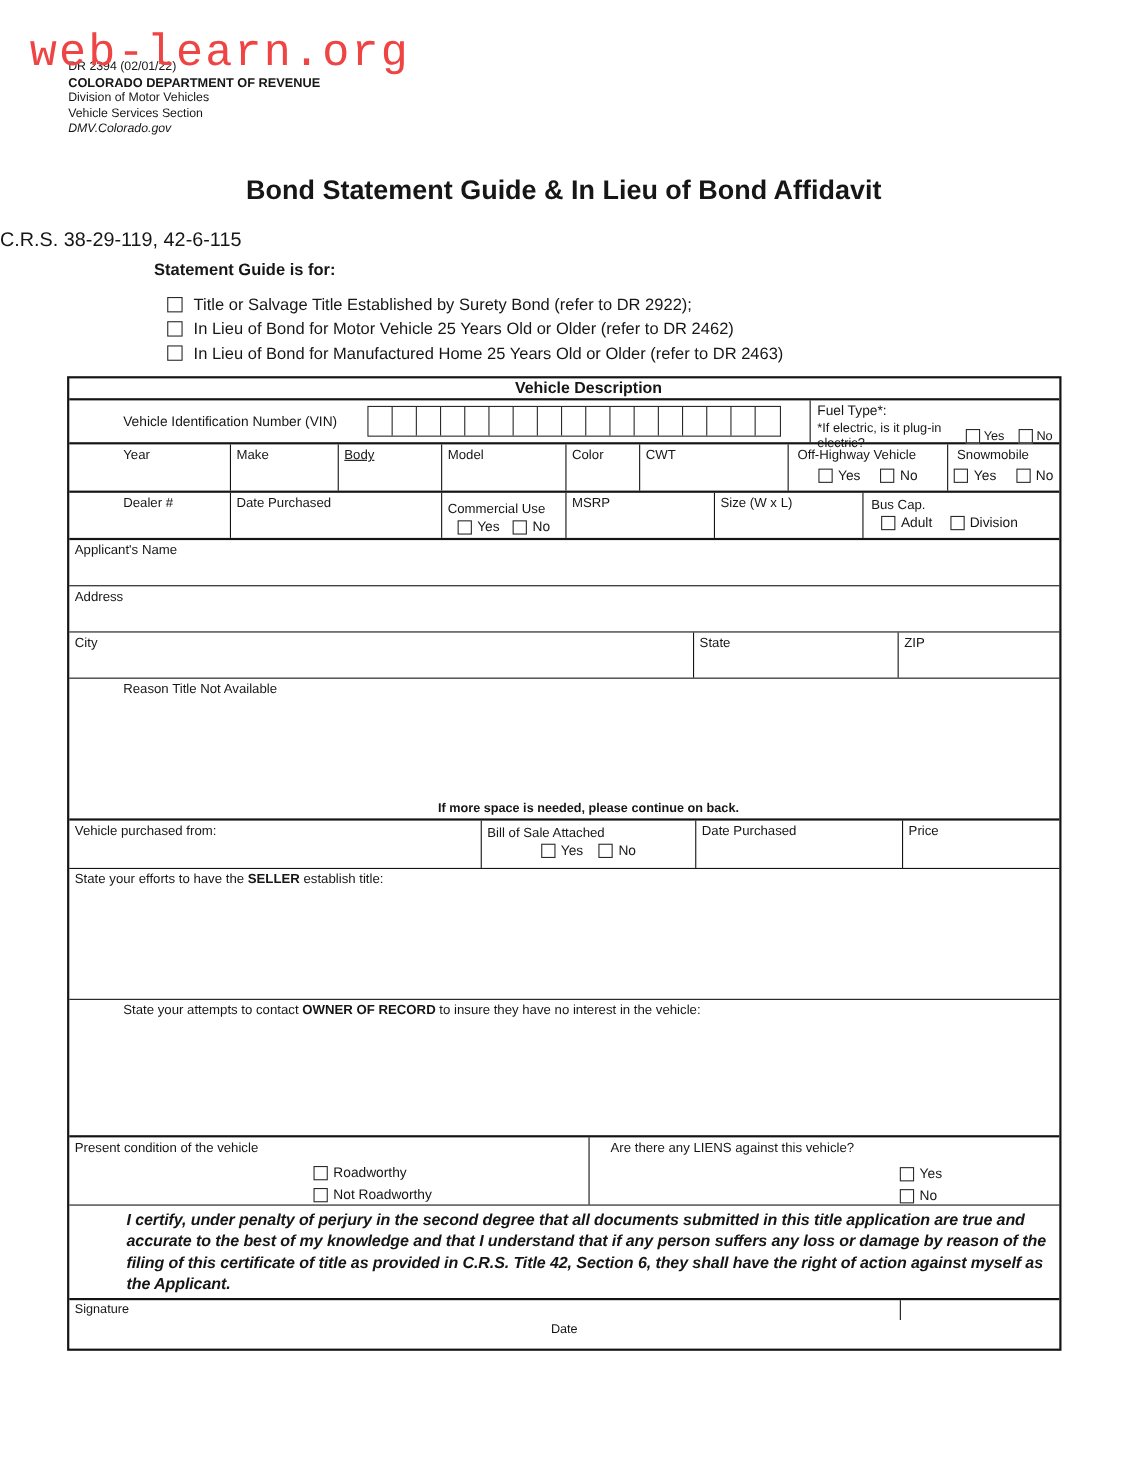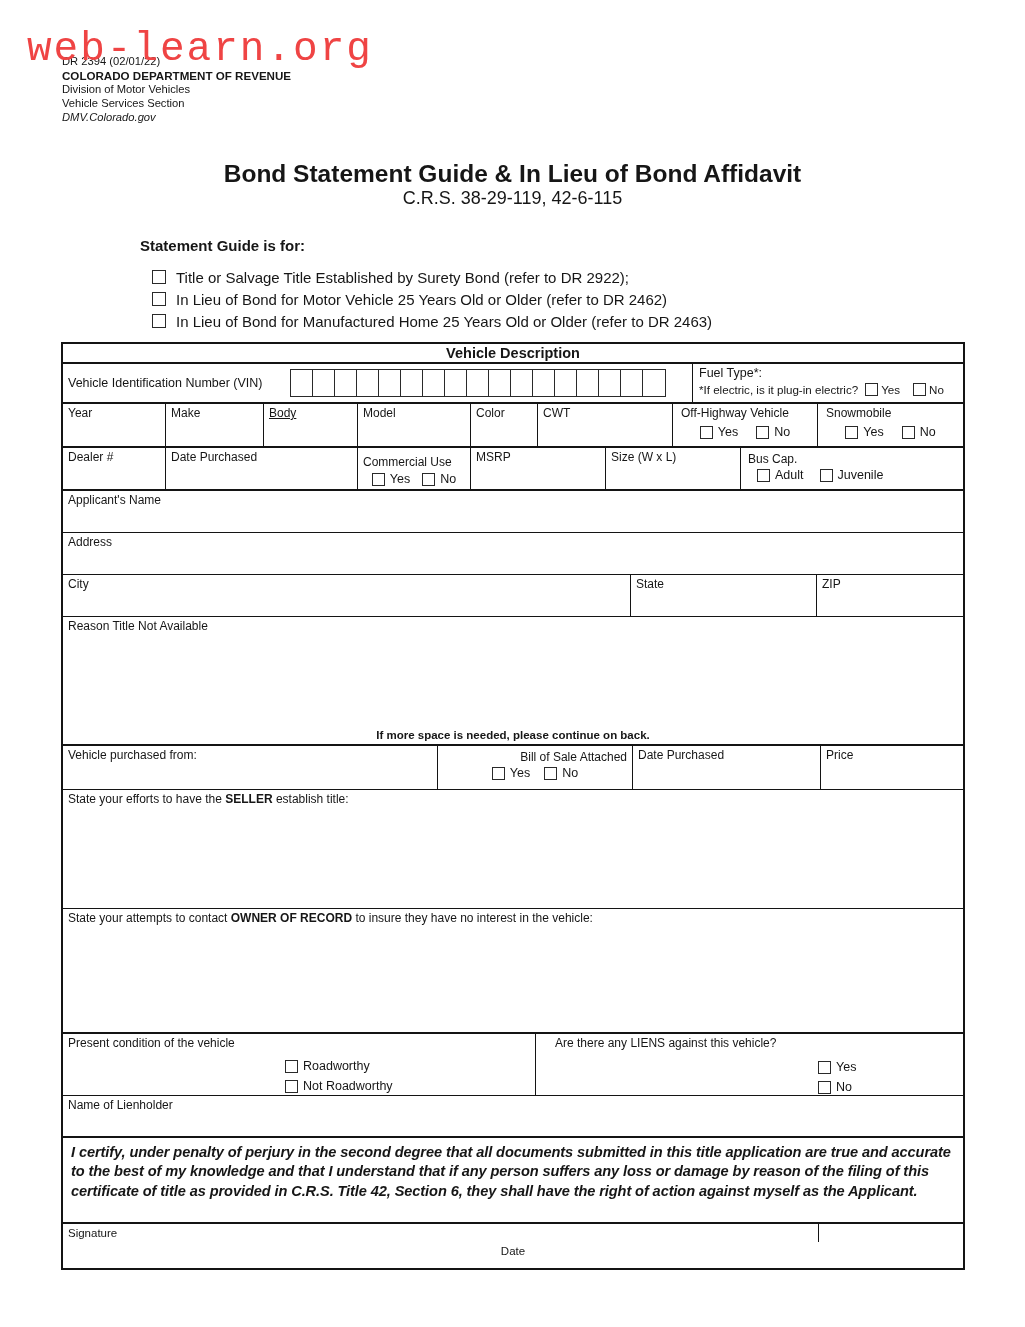--- a/index.html
+++ b/index.html
@@ -8,34 +8,34 @@
   
   .watermark{position:absolute;left:27px;top:26px;font-family:"Liberation Mono","DejaVu Sans Mono",monospace;
     font-size:41px;letter-spacing:2px;color:#ef4444;white-space:nowrap;z-index:5;}
 
   
   .agency{position:absolute;left:62px;top:55px;font-size:11.2px;line-height:13.9px;z-index:2;}
   .agency .dept{font-weight:bold;font-size:11.6px;}
   .agency .site{font-style:italic;}
 
   .doc-title{position:absolute;left:0;top:160px;width:100%;text-align:center;font-size:24.5px;font-weight:bold;}
-  .doc-subtitle{position:absolute;left:0;top:188px;width:100%;text-align:center;font-size:18px;}
+  .doc-subtitle{position:absolute;left:0;top:208px;width:100%;font-size:18px;}
 
   .sg-heading{position:absolute;left:140px;top:237px;font-size:15px;font-weight:bold;}
   .sg-options{position:absolute;left:152px;top:266px;}
   .sg-option{display:flex;align-items:center;height:22px;font-size:15px;}
   .sg-option .cb{width:14px;height:14px;margin-right:10px;}
 
   
   .cb{display:inline-block;width:13px;height:13px;border:1.5px solid #2a2a2a;background:#fff;flex:none;box-sizing:border-box;}
 
   
   .form-table{position:absolute;left:61px;top:342px;width:904px;border:2px solid #141414;box-sizing:border-box;background:#fff;}
   .row{display:flex;border-bottom:1px solid #141414;box-sizing:border-box;position:relative;}
-  .row.thick{border-bottom-width:2px;}
+  .row.thick{border-bottom-width:2px;padding-left:44px;}
   .row.noline{border-bottom:none;flex-direction:column;}
   .cell{border-right:1px solid #141414;box-sizing:border-box;position:relative;}
   .cell.last{border-right:none;}
   .cell-label{font-size:12px;padding:2px 5px;line-height:14px;}
   .opt{display:flex;align-items:center;gap:5px;font-size:12.5px;}
   .optrow{display:flex;justify-content:center;gap:18px;margin-top:3px;}
 
   .r-sechead{height:20px;border-bottom-width:2px;}
   .sec-title{width:100%;text-align:center;font-weight:bold;font-size:14.5px;line-height:18px;}
 
@@ -221,21 +221,21 @@
     </div>
     <div class="cell last" style="flex:1;">
       <div class="cell-label" style="padding-left:7px;padding-top:4px;">Bus Cap.</div>
       <div class="optrow" style="justify-content:flex-start;padding-left:16px;gap:16px;margin-top:0;">
         <span class="opt">
           <span class="cb"></span>
           <span>Adult</span>
         </span>
         <span class="opt">
           <span class="cb"></span>
-          <span>Juvenile</span>
+          <span>Division</span>
         </span>
       </div>
     </div>
   </div>
 
   <div class="row r-applicant">
     <div class="cell last" style="flex:1;">
       <div class="cell-label">Applicant's Name</div>
     </div>
   </div>
@@ -262,21 +262,21 @@
     <div class="cell last" style="flex:1;">
       <div class="cell-label">Reason Title Not Available</div>
       <div class="reason-note">If more space is needed, please continue on back.</div>
     </div>
   </div>
 
   <div class="row r-purchased">
     <div class="cell" style="width:375px;">
       <div class="cell-label">Vehicle purchased from:</div>
     </div>
-    <div class="cell" style="width:195px;text-align:right;">
+    <div class="cell" style="width:195px;">
       <div class="cell-label" style="padding-top:4px;">Bill of Sale Attached</div>
       <div class="optrow" style="margin-top:0;gap:14px;">
         <span class="opt">
           <span class="cb"></span>
           <span>Yes</span>
         </span>
         <span class="opt">
           <span class="cb"></span>
           <span>No</span>
         </span>
@@ -328,25 +328,20 @@
           <span>Yes</span>
         </div>
         <div class="opt">
           <span class="cb"></span>
           <span>No</span>
         </div>
       </div>
     </div>
   </div>
 
-  <div class="row r-lien thick">
-    <div class="cell last" style="flex:1;">
-      <div class="cell-label">Name of Lienholder</div>
-    </div>
-  </div>
 
   <div class="row r-cert thick">
     <div class="cell last" style="flex:1;">
       <div class="cert-text">I certify, under penalty of perjury in the second degree that all documents submitted in this title application are true and accurate to the best of my knowledge and that I understand that if any person suffers any loss or damage by reason of the filing of this certificate of title as provided in C.R.S. Title 42, Section 6, they shall have the right of action against myself as the Applicant.</div>
     </div>
   </div>
 
   <div class="row r-sign noline">
     <div class="cell" style="width:756px;">
       <div class="cell-label" style="font-size:11.5px;">Signature</div>

